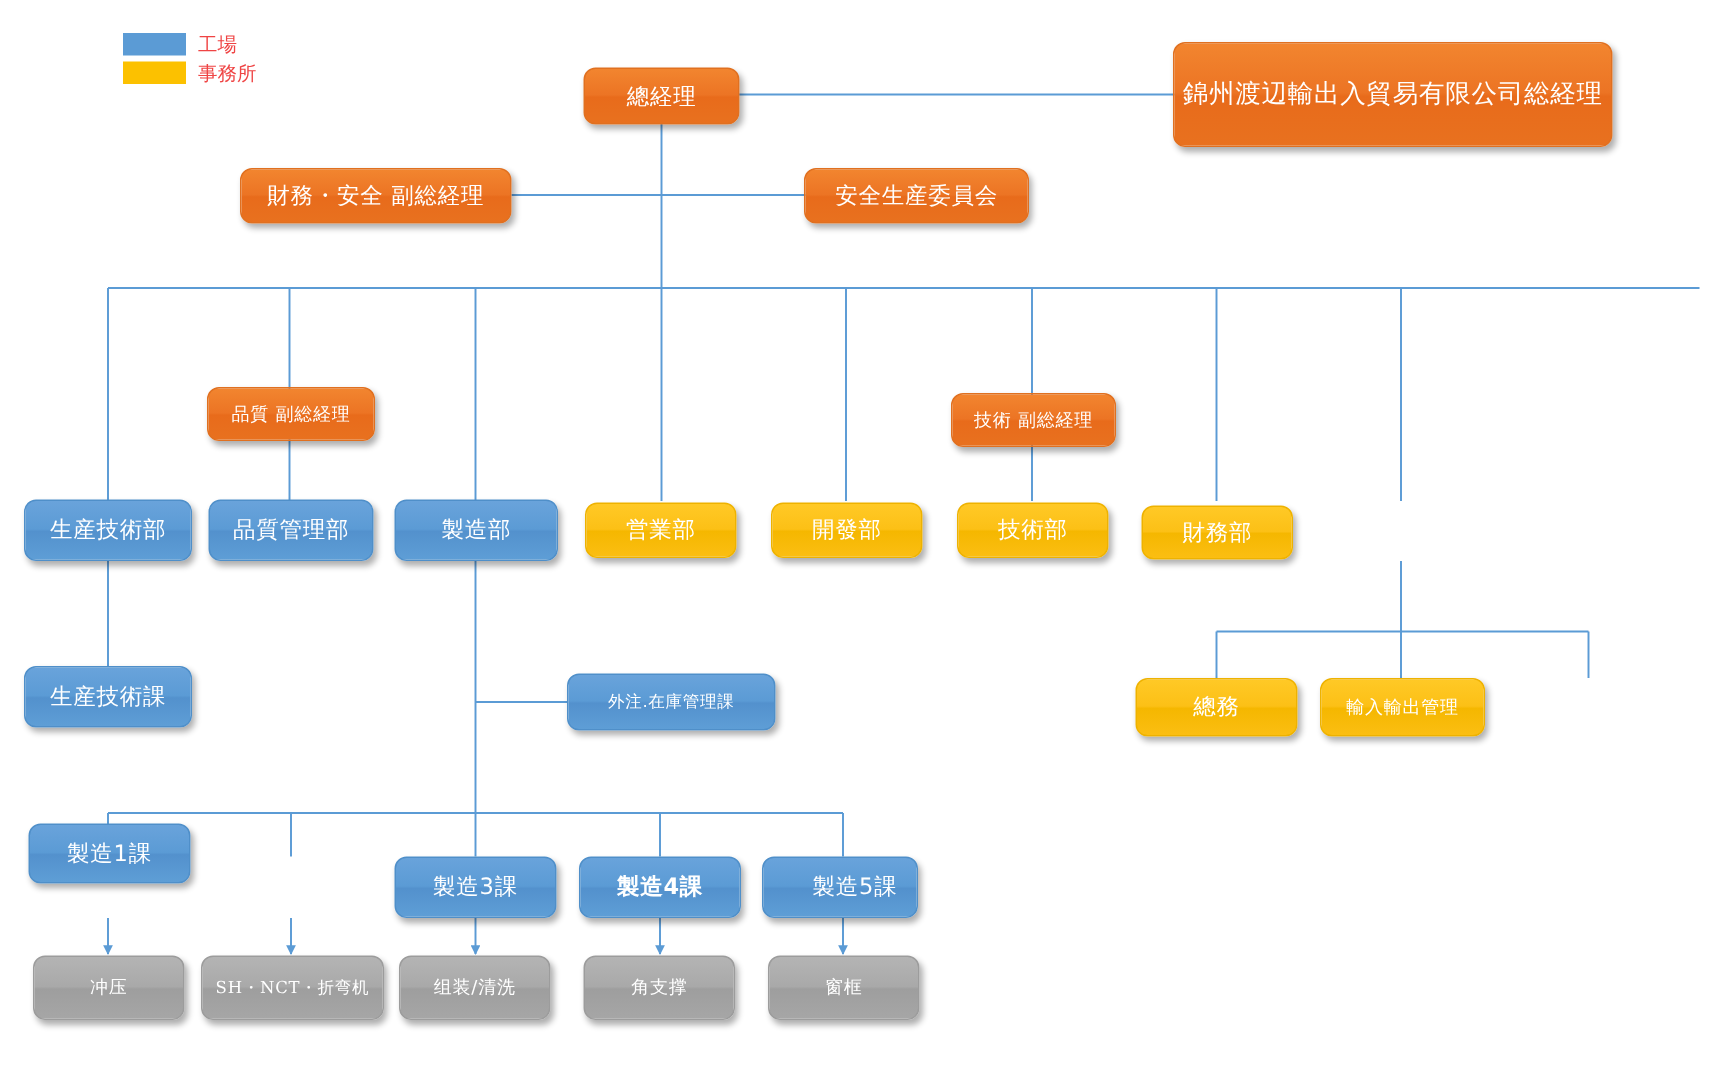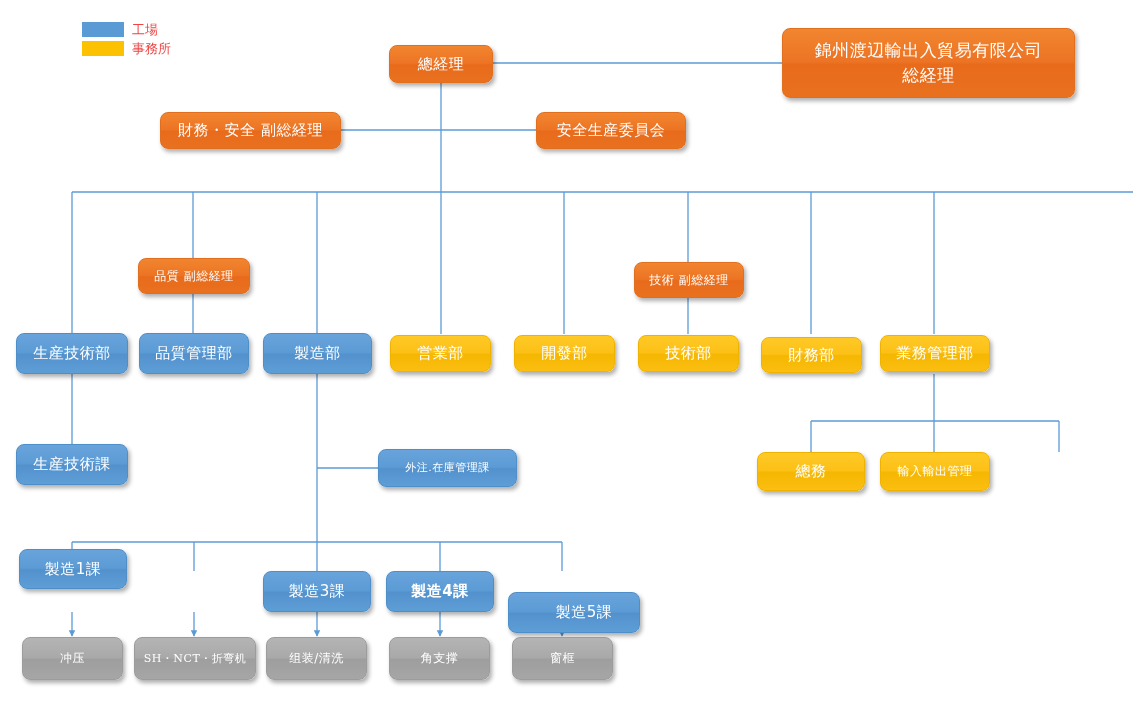--- a/index.html
+++ b/index.html
@@ -60,21 +60,21 @@
     font-size: 12px;
   }
   .node.tiny {
     font-size: 11px;
   }
   .node.mono {
     font-family: "DejaVu Serif", "Liberation Serif", serif;
     font-size: 11px;
   }
   .node.two-line {
-    flex-direction: column;
+    flex-direction: row;
     font-size: 17px;
     line-height: 1.45;
   }
   .legend {
     position: absolute;
     left: 82px;
     top: 20px;
     z-index: 4;
   }
   .legend-row {
@@ -179,33 +179,32 @@
 
   <div class="node orange small" style="left:634px; top:262px; width:110px; height:36px;">技術 副総経理</div>
 
   <div class="node blue" style="left:16px; top:333px; width:112px; height:41px;">生産技術部</div>
   <div class="node blue" style="left:139px; top:333px; width:110px; height:41px;">品質管理部</div>
   <div class="node blue" style="left:263px; top:333px; width:109px; height:41px;">製造部</div>
   <div class="node yellow" style="left:390px; top:335px; width:101px; height:37px;">営業部</div>
   <div class="node yellow" style="left:514px; top:335px; width:101px; height:37px;">開發部</div>
   <div class="node yellow" style="left:638px; top:335px; width:101px; height:37px;">技術部</div>
   <div class="node yellow" style="left:761px; top:337px; width:101px; height:36px;">財務部</div>
-  <div class="node yellow" style="left:880px; top:335px; width:110px; height:37px;">業務管理部</div>
 
   <div class="node blue" style="left:16px; top:444px; width:112px; height:41px;">生産技術課</div>
 
   <div class="node blue tiny" style="left:378px; top:449px; width:139px; height:38px;">外注.在庫管理課</div>
 
   <div class="node yellow" style="left:757px; top:452px; width:108px; height:39px;">總務</div>
   <div class="node yellow small" style="left:880px; top:452px; width:110px; height:39px;">輸入輸出管理</div>
 
   <div class="node blue" style="left:19px; top:549px; width:108px; height:40px;">製造1課</div>
   <div class="node blue" style="left:263px; top:571px; width:108px; height:41px;">製造3課</div>
   <div class="node blue" style="left:386px; top:571px; width:108px; height:41px;font-weight:bold;">製造4課</div>
-  <div class="node blue" style="left:508px; top:592px; width:132px; height:41px;padding-left:20px;">製造5課</div>
+  <div class="node blue" style="left:508px; top:571px; width:104px; height:41px;padding-left:20px;">製造5課</div>
 
   <div class="node gray small" style="left:22px; top:637px; width:101px; height:43px;">冲压</div>
   <div class="node gray mono" style="left:134px; top:637px; width:122px; height:43px;">SH・NCT・折弯机</div>
   <div class="node gray small" style="left:266px; top:637px; width:101px; height:43px;">组装/清洗</div>
   <div class="node gray small" style="left:389px; top:637px; width:101px; height:43px;">角支撑</div>
   <div class="node gray small" style="left:512px; top:637px; width:101px; height:43px;">窗框</div>
 
 </div>
 
 </body></html>

